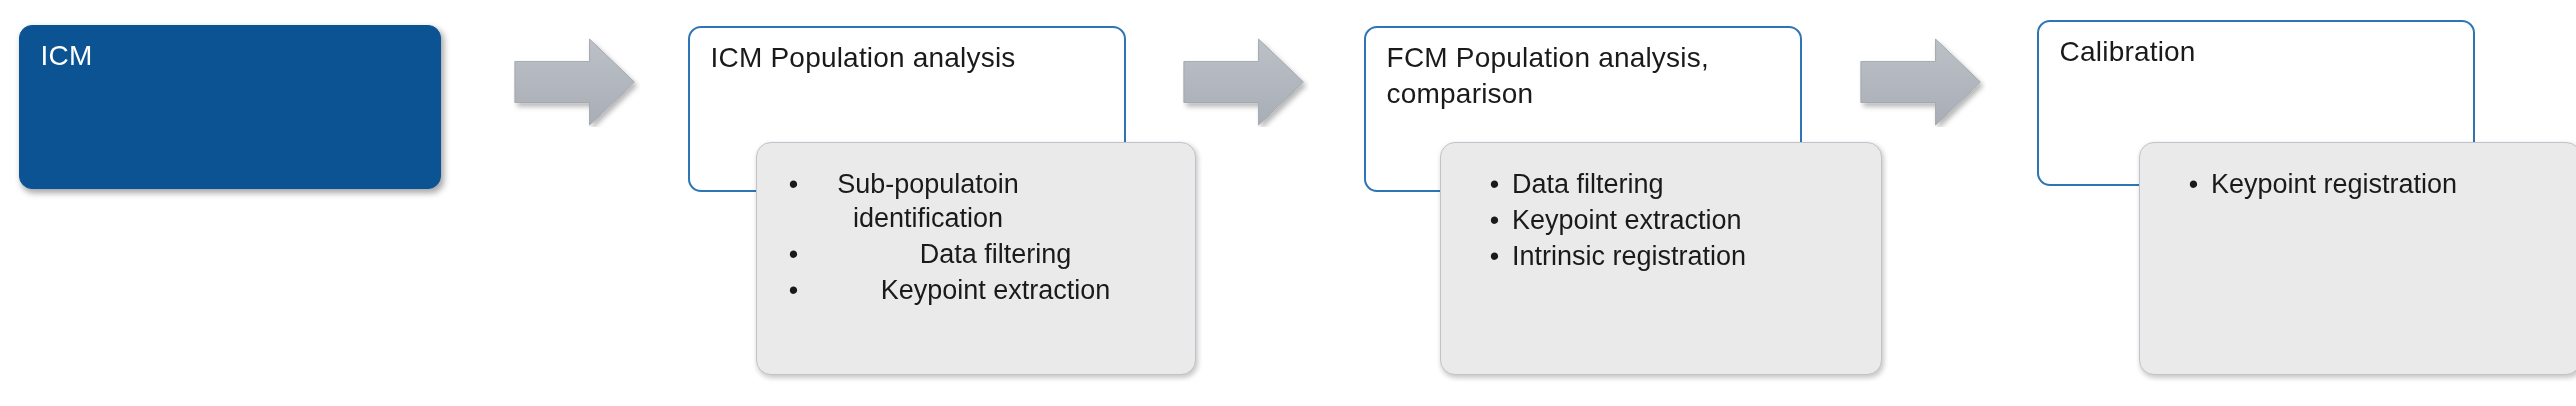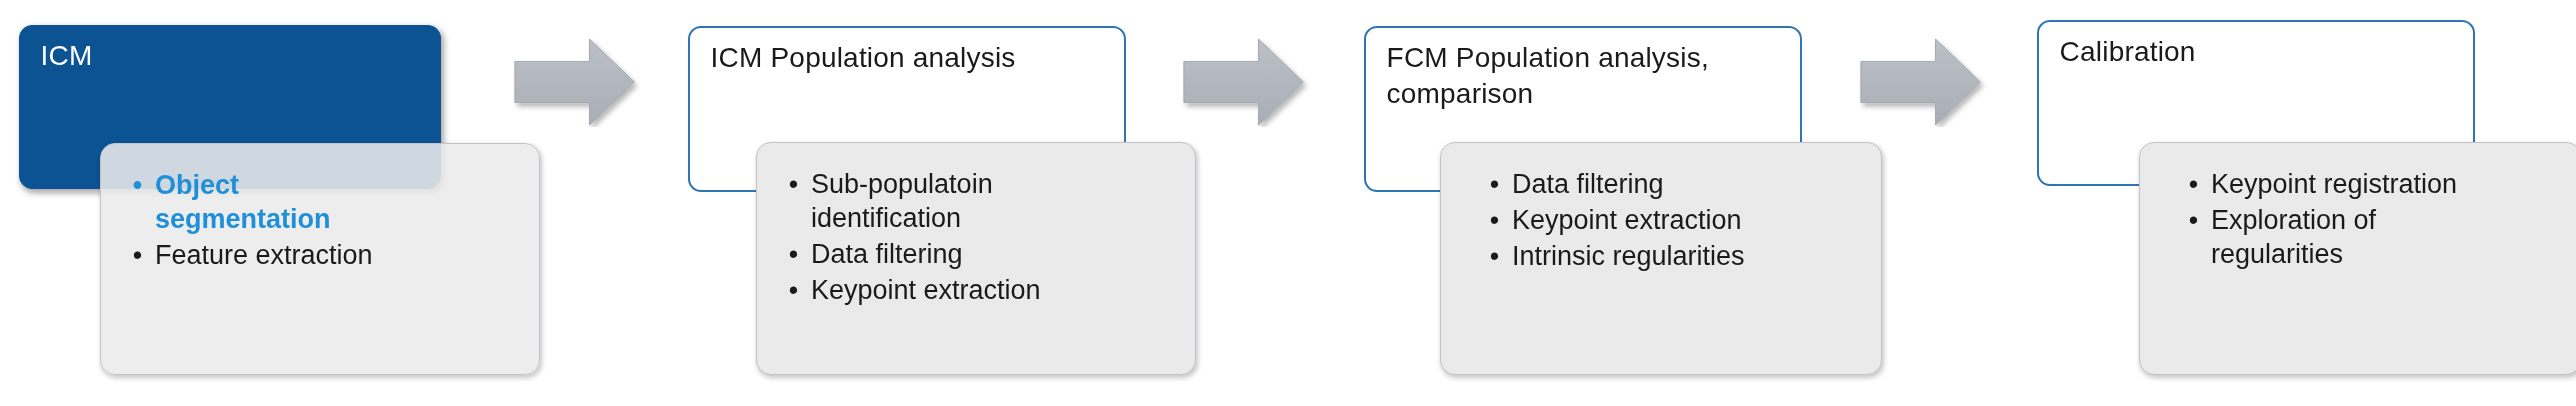--- a/index.html
+++ b/index.html
@@ -116,26 +116,20 @@
   }
 </style>
 </head>
 <body>
 
 <div id="canvas">
 
   <div class="stage" style="left:0px; width:525px;padding-left:28px;">
     <div class="header-box filled" style="left:19px; top:25px; width:422px; height:164px;">
       <div class="header-title">ICM</div>
-    </div>
-    <div class="content-box translucent" style="left:100px; top:143px; width:440px; height:232px;">
-      <ul class="bullet-list">
-        <li class="bullet-item accent" style="width:169px;">Object segmentation</li>
-        <li class="bullet-item">Feature extraction</li>
-      </ul>
     </div>
   </div>
 
   <div class="arrow" style="left:513px; top:37px;">
     <svg width="127" height="90" viewBox="0 0 136 96" xmlns="http://www.w3.org/2000/svg">
       <defs>
         <filter id="ash1" x="-20%" y="-20%" width="150%" height="150%">
           <feDropShadow dx="3" dy="4" stdDeviation="3" flood-color="#000000" flood-opacity="0.28"></feDropShadow>
         </filter>
         <linearGradient id="ag1" x1="0" y1="0" x2="0" y2="1">
@@ -144,21 +138,21 @@
         </linearGradient>
       </defs>
       <path d="M2,26 L82,26 L82,2 L130,48 L82,94 L82,70 L2,70 Z" fill="url(#ag1)" stroke="#A2A6AE" stroke-width="1" filter="url(#ash1)"></path>
     </svg>
   </div>
 
   <div class="stage" style="left:0px; width:0px;">
     <div class="header-box outlined" style="left:688px; top:26px; width:438px; height:166px;">
       <div class="header-title">ICM Population analysis</div>
     </div>
-    <div class="content-box" style="left:756px; top:142px; width:440px; height:233px;">
+    <div class="content-box" style="left:756px; top:142px; width:440px; height:233px;text-align:center;">
       <ul class="bullet-list">
         <li class="bullet-item" style="width:234px;">Sub-populatoin identification</li>
         <li class="bullet-item">Data filtering</li>
         <li class="bullet-item">Keypoint extraction</li>
       </ul>
     </div>
   </div>
 
   <div class="arrow" style="left:1182px; top:37px;">
     <svg width="127" height="90" viewBox="0 0 136 96" xmlns="http://www.w3.org/2000/svg">
@@ -176,21 +170,21 @@
   </div>
 
   <div class="stage" style="left:0px; width:0px;">
     <div class="header-box outlined" style="left:1364px; top:26px; width:438px; height:166px;padding-left:36px;">
       <div class="header-title" style="width:347px;">FCM Population analysis, comparison</div>
     </div>
     <div class="content-box" style="left:1440px; top:142px; width:442px; height:233px;">
       <ul class="bullet-list" style="left:45px;">
         <li class="bullet-item">Data filtering</li>
         <li class="bullet-item">Keypoint extraction</li>
-        <li class="bullet-item">Intrinsic regularities</li>
+        <li class="bullet-item">Intrinsic registration</li>
       </ul>
     </div>
   </div>
 
   <div class="arrow" style="left:1859px; top:37px;">
     <svg width="127" height="90" viewBox="0 0 136 96" xmlns="http://www.w3.org/2000/svg">
       <defs>
         <filter id="ash3" x="-20%" y="-20%" width="150%" height="150%">
           <feDropShadow dx="3" dy="4" stdDeviation="3" flood-color="#000000" flood-opacity="0.28"></feDropShadow>
         </filter>
@@ -203,19 +197,18 @@
     </svg>
   </div>
 
   <div class="stage" style="left:0px; width:0px;">
     <div class="header-box outlined" style="left:2037px; top:20px; width:438px; height:166px;">
       <div class="header-title">Calibration</div>
     </div>
     <div class="content-box" style="left:2115px; top:142px; width:442px; height:233px;margin-left:24px;">
       <ul class="bullet-list" style="left:45px;">
         <li class="bullet-item">Keypoint registration</li>
-        <li class="bullet-item" style="width:244px;">Exploration of regularities</li>
       </ul>
     </div>
   </div>
 
 </div>
 
 
 </body></html>

